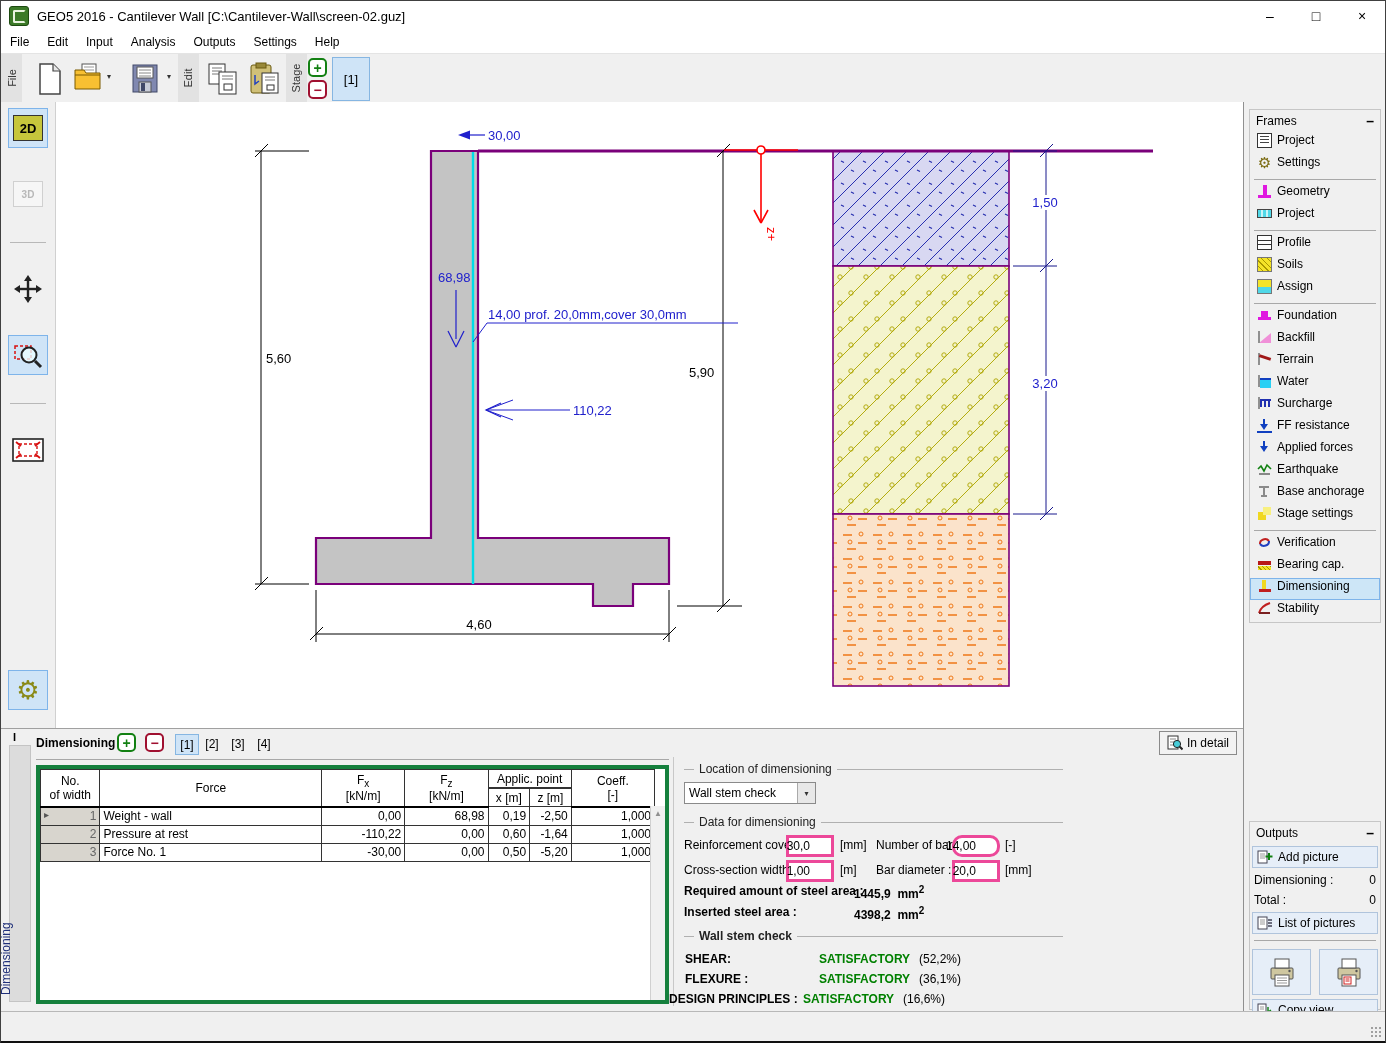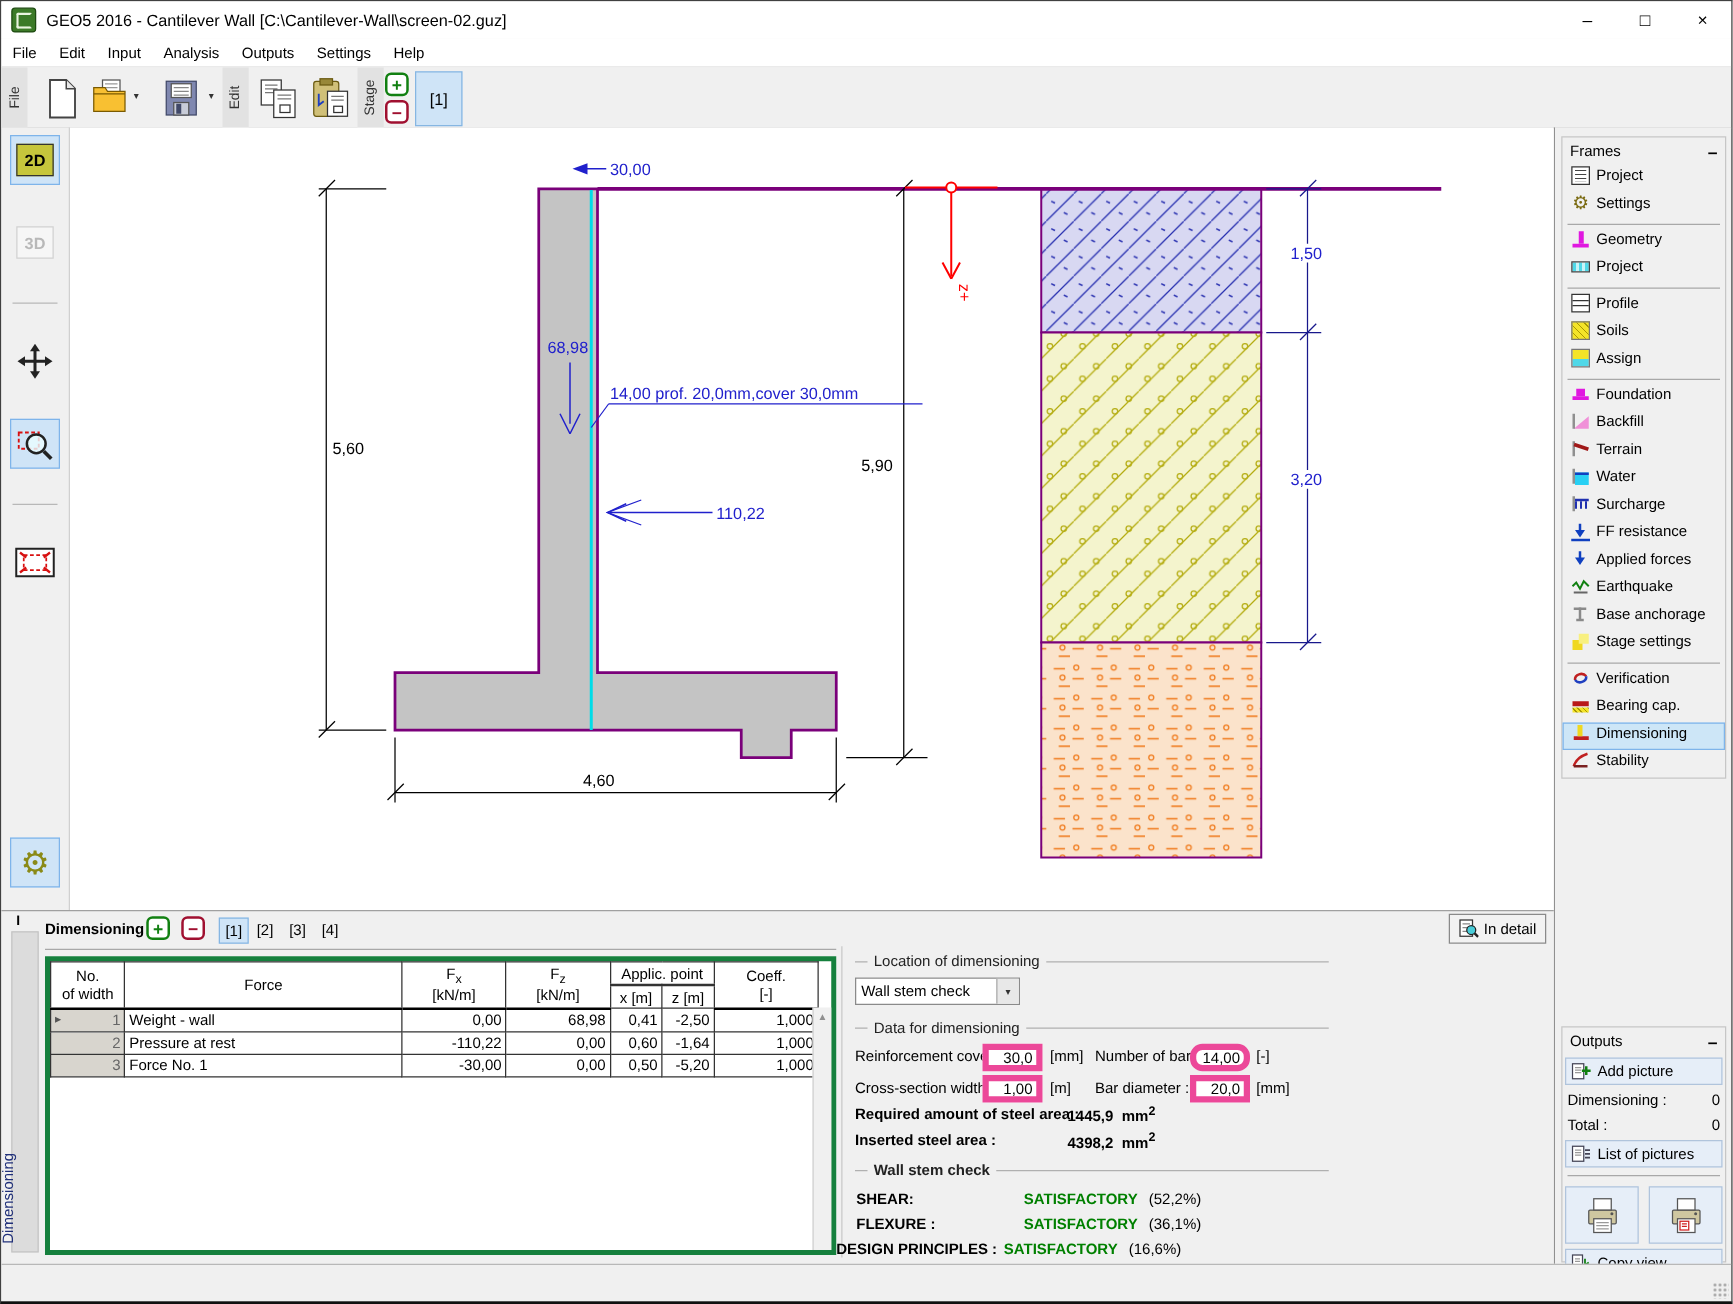--- a/index.html
+++ b/index.html
@@ -33,21 +33,21 @@
     display:flex;align-items:center;justify-content:center;font-size:13px;}
   
   .content{position:absolute;top:101px;left:0;right:0;bottom:29px;display:flex;}
   .leftcol{width:1243px;position:relative;border-right:1px solid #909090;box-sizing:border-box;}
   .canvasrow{position:absolute;top:0;left:0;right:0;height:626px;}
   .tools{position:absolute;left:0;top:0;width:55px;height:100%;background:#f0f0f0;border-right:1px solid #d0d0d0;box-sizing:border-box;display:flex;flex-direction:column;align-items:center;gap:20px;}
   .toolbtn{width:40px;height:40px;margin-top:6px;display:flex;align-items:center;justify-content:center;border:1px solid transparent;box-sizing:border-box;}
   .tsel{background:#cfe4f7;border-color:#7eb4ea;}
   .tooldiv{width:36px;border-top:1px solid #b8b8b8;margin-top:8px;}
   .i2d{width:28px;height:24px;background:#c6c63c;border:1px solid #333;font-weight:bold;font-size:13px;display:flex;align-items:center;justify-content:center;}
-  .i3d{width:28px;height:24px;background:#f6f6f6;border:1px solid #d0d0d0;font-weight:bold;font-size:13px;color:#b8b8b8;display:flex;align-items:center;justify-content:center;}
+  .i3d{width:28px;height:24px;background:#f6f6f6;border:1px solid #d0d0d0;font-weight:bold;font-size:10px;color:#b8b8b8;display:flex;align-items:center;justify-content:center;}
   .gearbtn{margin-top:auto;margin-bottom:18px;font-size:26px;color:#8a8a18;line-height:1;}
   .canvas{position:absolute;left:55px;top:0;right:0;bottom:0;background:#fff;}
   
   .rightcol{flex:1;position:relative;background:#f0f0f0;}
   .panel{position:absolute;left:5px;right:4px;border:1px solid #c6c6c6;background:#f0f0f0;box-sizing:border-box;}
   .phead{height:22px;display:flex;align-items:center;padding:0 6px;}
   .phead .ptitle{font-size:12px;}
   .pmin{margin-left:auto;font-weight:bold;font-size:14px;line-height:10px;}
   .fitem{height:22px;display:flex;align-items:flex-start;padding-left:4px;border:1px solid transparent;box-sizing:border-box;}
   .fitem.sel{background:#cde6f7;border-color:#7eb4ea;}
@@ -109,21 +109,21 @@
   
   .legend{position:absolute;display:flex;align-items:center;width:379px;left:683px;color:#222;}
   .legend .ltext{padding:0 5px;white-space:nowrap;}
   .legend::before{content:"";width:10px;border-top:1px solid #b0b0b0;}
   .legend::after{content:"";flex:1;border-top:1px solid #b0b0b0;}
   .dropdown{position:absolute;left:683px;width:132px;height:22px;background:#fff;border:1px solid #8a8a8a;display:flex;align-items:center;box-sizing:border-box;}
   .dropdown .dval{flex:1;padding-left:4px;}
   .dropdown .darrow{width:17px;height:100%;background:#e8e8e8;border-left:1px solid #aaa;display:flex;align-items:center;justify-content:center;font-size:8px;color:#333;}
   .fldrow{position:absolute;height:22px;}
   .flabel2{position:absolute;top:3px;}
-  .numinput{position:absolute;width:48px;height:22px;border:5px solid #ec4899;background:#fff;text-align:right;padding-right:3px;box-sizing:border-box;display:flex;align-items:center;justify-content:flex-end;}
+  .numinput{position:absolute;width:48px;height:22px;border:3px solid #ec4899;background:#fff;text-align:right;padding-right:21px;box-sizing:border-box;display:flex;align-items:center;justify-content:flex-end;}
   .unit{position:absolute;top:3px;}
   .bold{font-weight:bold;}
   .statgreen{color:#008000;font-weight:bold;}
   
   .statusbar{position:absolute;left:0;right:0;bottom:0;height:29px;background:#f0f0f0;border-top:1px solid #b8b8b8;}
   .grip{position:absolute;right:2px;bottom:2px;width:13px;height:13px;
     background-image:radial-gradient(#a0a0a0 1px,transparent 1.2px);background-size:4px 4px;}
   svg text{font-family:"Liberation Sans",sans-serif;}
 </style>
 </head>
@@ -412,21 +412,21 @@
                 <th class="c-num">x [m]</th>
                 <th class="c-num">z [m]</th>
               </tr>
             </thead>
             <tbody>
               <tr>
                 <td class="rowbtn"><span class="sel-arrow">▸</span><span>1</span></td>
                 <td>Weight - wall</td>
                 <td class="num">0,00</td>
                 <td class="num">68,98</td>
-                <td class="num">0,41</td>
+                <td class="num">0,19</td>
                 <td class="num">-2,50</td>
                 <td class="num">1,000</td>
               </tr>
               <tr>
                 <td class="rowbtn"><span>2</span></td>
                 <td>Pressure at rest</td>
                 <td class="num">-110,22</td>
                 <td class="num">0,00</td>
                 <td class="num">0,60</td>
                 <td class="num">-1,64</td>

